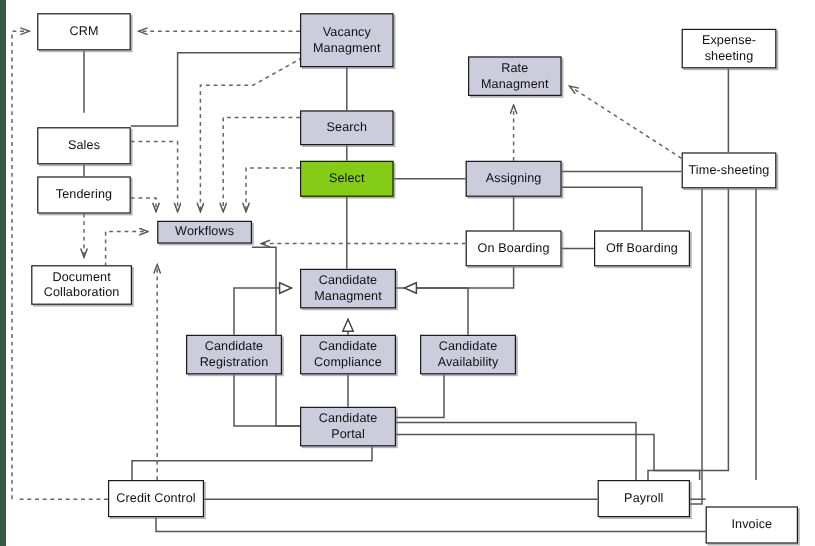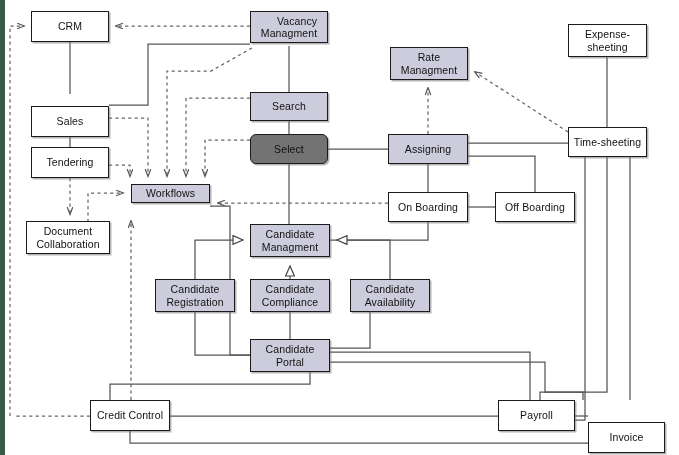--- a/index.html
+++ b/index.html
@@ -40,21 +40,21 @@
     box-shadow: 1.5px 1.5px 0px rgba(120,120,120,0.55);
     letter-spacing: 0.1px;
     z-index: 5;
   }
   .node span {
     display: block;
     padding: 0 2px;
   }
   .fill-white  { background: #ffffff; }
   .fill-lav    { background: #ccccdd; }
-  .fill-blue   { background: #737373; border-radius: 6px; }
+  .fill-blue   { background: #84cc16; }
   .left-strip {
     position: absolute;
     left: 0;
     top: 0;
     width: 5px;
     height: 455px;
     background: #3a5a48;
     z-index: 20;
   }
 </style>
@@ -173,21 +173,21 @@
   </div>
 
   <div class="node fill-white" style="left:26px;  top:221px; width:84px;  height:33px;">
     <span>Document<br>Collaboration</span>
   </div>
 
   <div class="node fill-lav" style="left:131px; top:184px; width:79px;  height:19px;">
     <span>Workflows</span>
   </div>
 
-  <div class="node fill-lav" style="left:250px; top:11px;  width:78px;  height:32px;text-align:right;">
+  <div class="node fill-lav" style="left:250px; top:11px;  width:78px;  height:45px;">
     <span>Vacancy<br>Managment</span>
   </div>
 
   <div class="node fill-lav" style="left:250px; top:92px;  width:78px;  height:29px;">
     <span>Search</span>
   </div>
 
   <div class="node fill-blue" style="left:250px; top:134px; width:78px;  height:30px;">
     <span>Select</span>
   </div>

